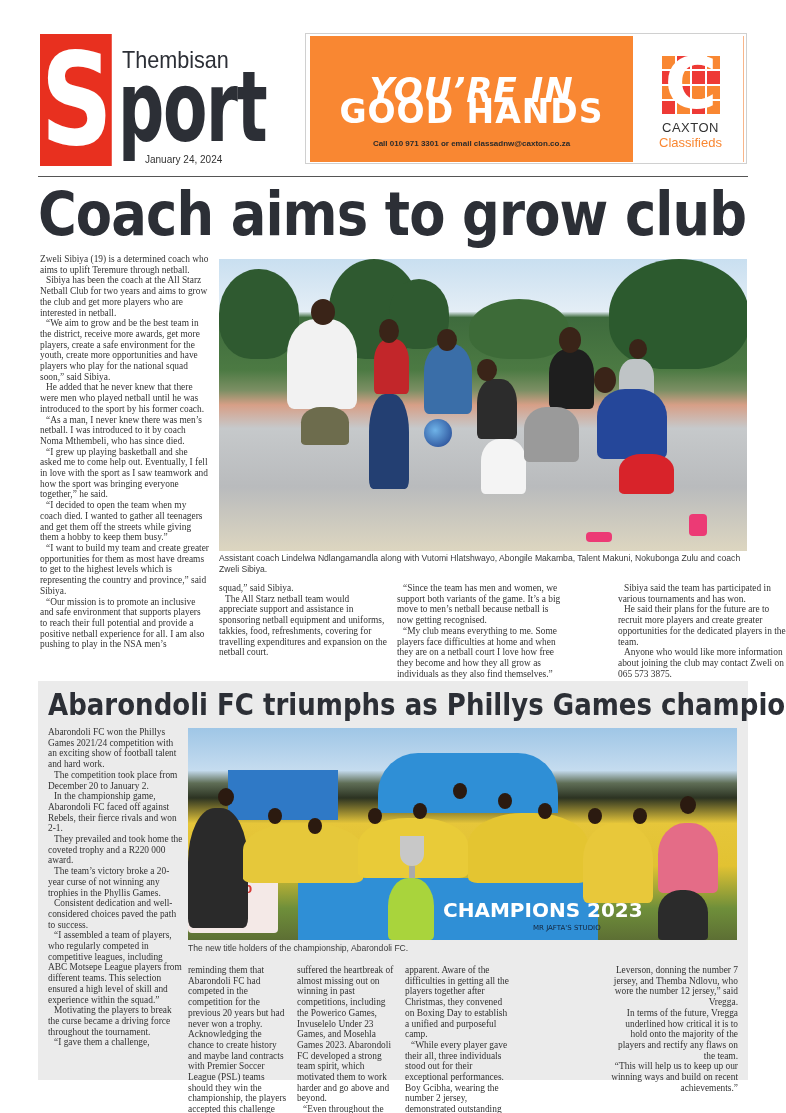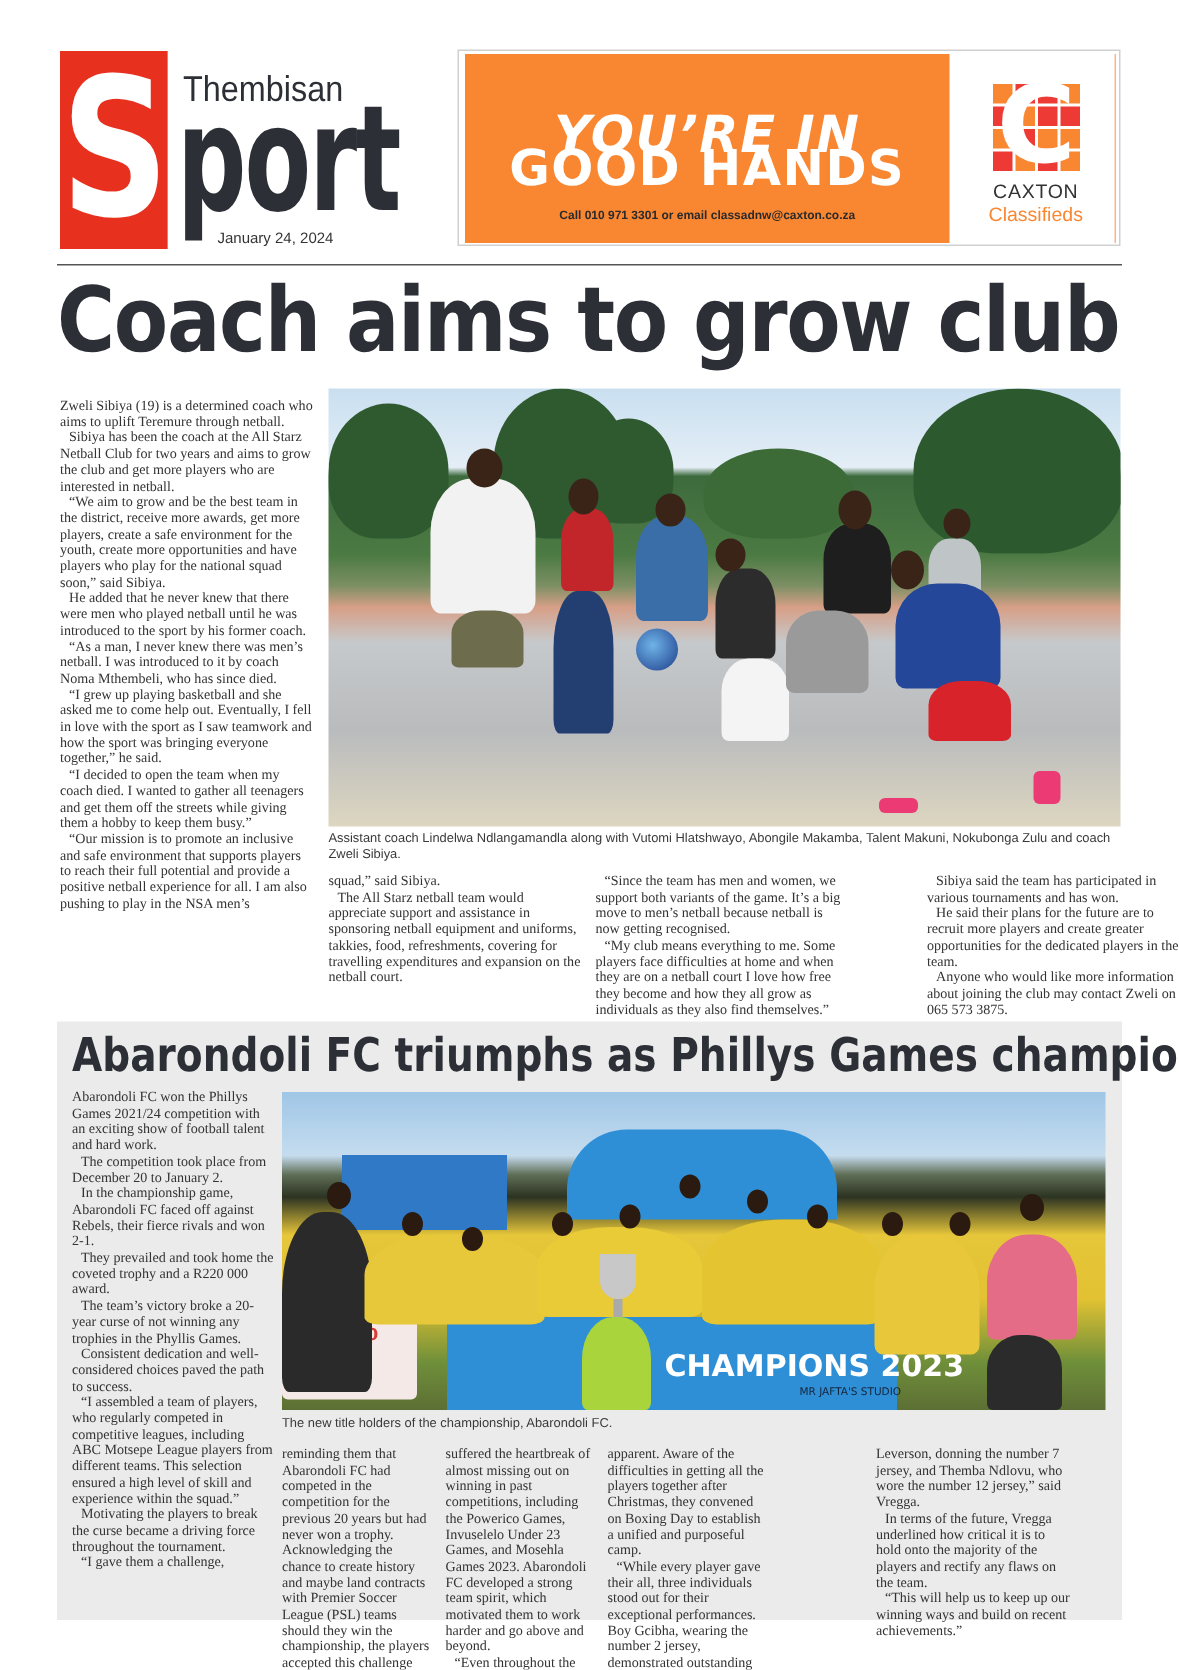--- a/index.html
+++ b/index.html
@@ -171,28 +171,29 @@
     </div>
     <div class="logo-c">C</div>
     <div class="logo-caxton">CAXTON</div>
     <div class="logo-classifieds">Classifieds</div>
   </div>
 </div>
 
 <div class="rule-top"></div>
 <h1 class="headline1">Coach aims to grow club</h1>
 
-<div class="copy" style="left:40px; top:266px; width:170px;">
+<div class="copy" style="left:40px; top:254px; width:170px;">
   <p class="first">Zweli Sibiya (19) is a determined coach who aims to uplift Teremure through netball.</p>
   <p>Sibiya has been the coach at the All Starz Netball Club for two years and aims to grow the club and get more players who are interested in netball.</p>
   <p>“We aim to grow and be the best team in the district, receive more awards, get more players, create a safe environment for the youth, create more opportunities and have players who play for the national squad soon,” said Sibiya.</p>
   <p>He added that he never knew that there were men who played netball until he was introduced to the sport by his former coach.</p>
   <p>“As a man, I never knew there was men’s netball. I was introduced to it by coach Noma Mthembeli, who has since died.</p>
   <p>“I grew up playing basketball and she asked me to come help out. Eventually, I fell in love with the sport as I saw teamwork and how the sport was bringing everyone together,” he said.</p>
   <p>“I decided to open the team when my coach died. I wanted to gather all teenagers and get them off the streets while giving them a hobby to keep them busy.”</p>
+  <p>“I want to build my team and create greater opportunities for them as most have dreams to get to the highest levels which is representing the country and province,” said Sibiya.</p>
   <p>“Our mission is to promote an inclusive and safe environment that supports players to reach their full potential and provide a positive netball experience for all. I am also pushing to play in the NSA men’s</p>
 </div>
 
 <div class="photo1">
   <div class="tree" style="left:0;top:10px;width:80px;height:90px;"></div>
   <div class="tree" style="left:110px;top:0;width:90px;height:100px;"></div>
   <div class="tree" style="left:170px;top:20px;width:60px;height:70px;"></div>
   <div class="tree" style="left:250px;top:40px;width:100px;height:60px;background:#3d6b38;"></div>
   <div class="tree" style="left:390px;top:0;width:140px;height:110px;background:#2c5a2e;"></div>
 
@@ -292,17 +293,17 @@
 
 </div>
 <div class="copy" style="left:297px; top:965px; width:102px;">
   <p class="first">suffered the heartbreak of almost missing out on winning in past competitions, including the Powerico Games, Invuselelo Under 23 Games, and Mosehla Games 2023. Abarondoli FC developed a strong team spirit, which motivated them to work harder and go above and beyond.</p>
   <p>“Even throughout the holidays, the team’s dedication was</p>
 </div>
 <div class="copy" style="left:405px; top:965px; width:105px;">
   <p class="first">apparent. Aware of the difficulties in getting all the players together after Christmas, they convened on Boxing Day to establish a unified and purposeful camp.</p>
   <p>“While every player gave their all, three individuals stood out for their exceptional performances. Boy Gcibha, wearing the number 2 jersey, demonstrated outstanding skills, as did Jacob</p>
 </div>
-<div class="copy" style="left:584px; top:965px; width:130px;">
+<div class="copy" style="left:608px; top:965px; width:130px;text-align:right;">
   <p class="first">Leverson, donning the number 7 jersey, and Themba Ndlovu, who wore the number 12 jersey,” said Vregga.</p>
   <p>In terms of the future, Vregga underlined how critical it is to hold onto the majority of the players and rectify any flaws on the team.</p>
   <p>“This will help us to keep up our winning ways and build on recent achievements.”</p>
 </div>
 
 </body></html>

